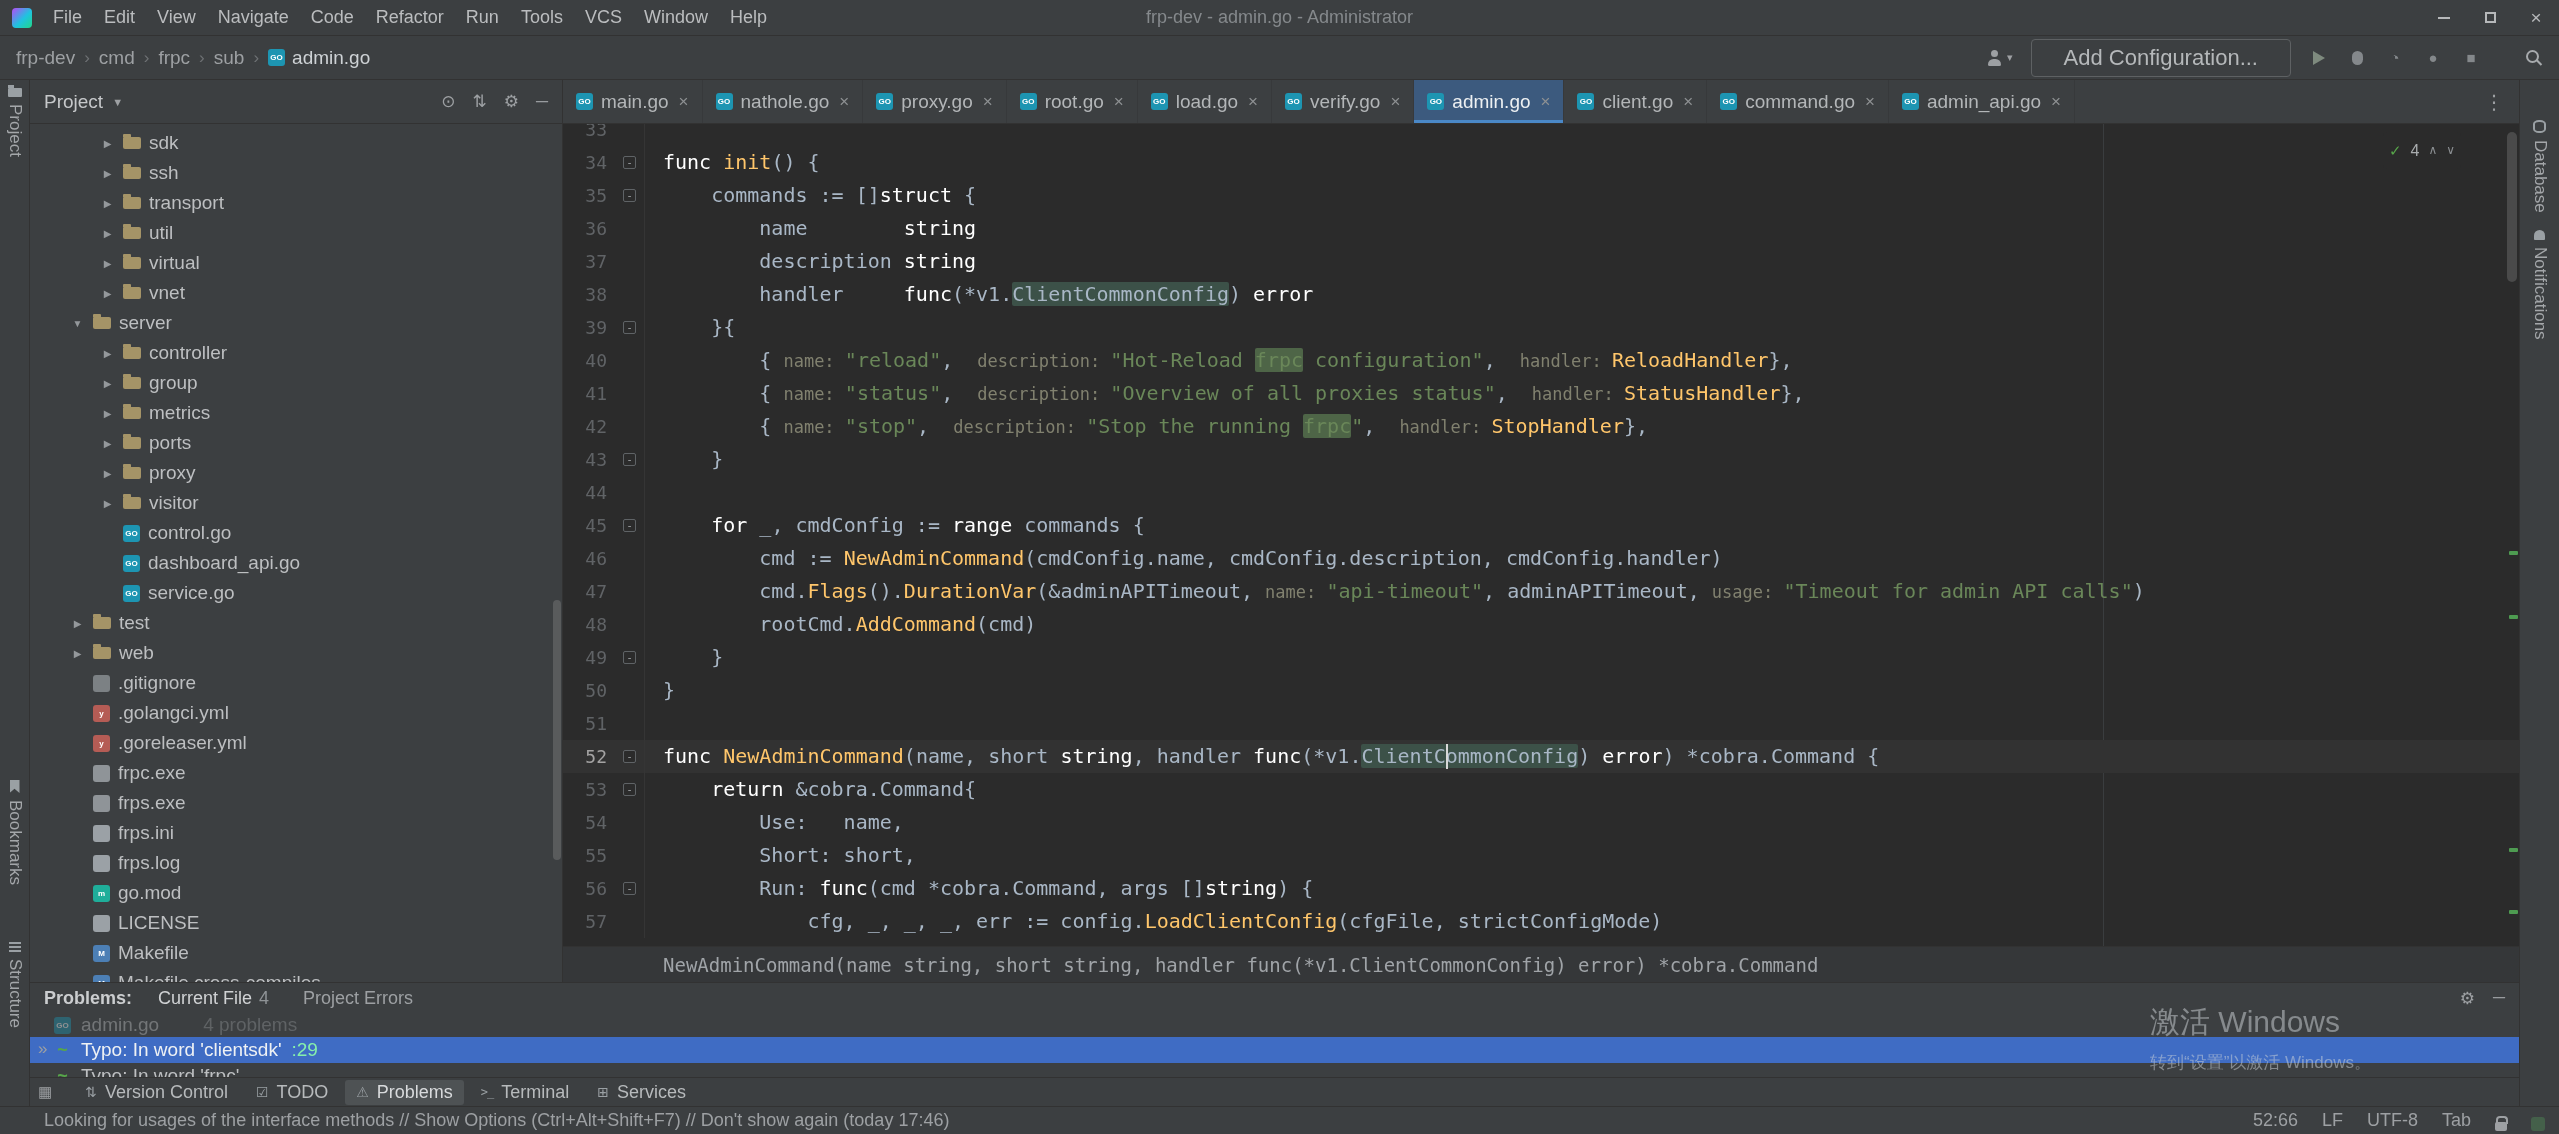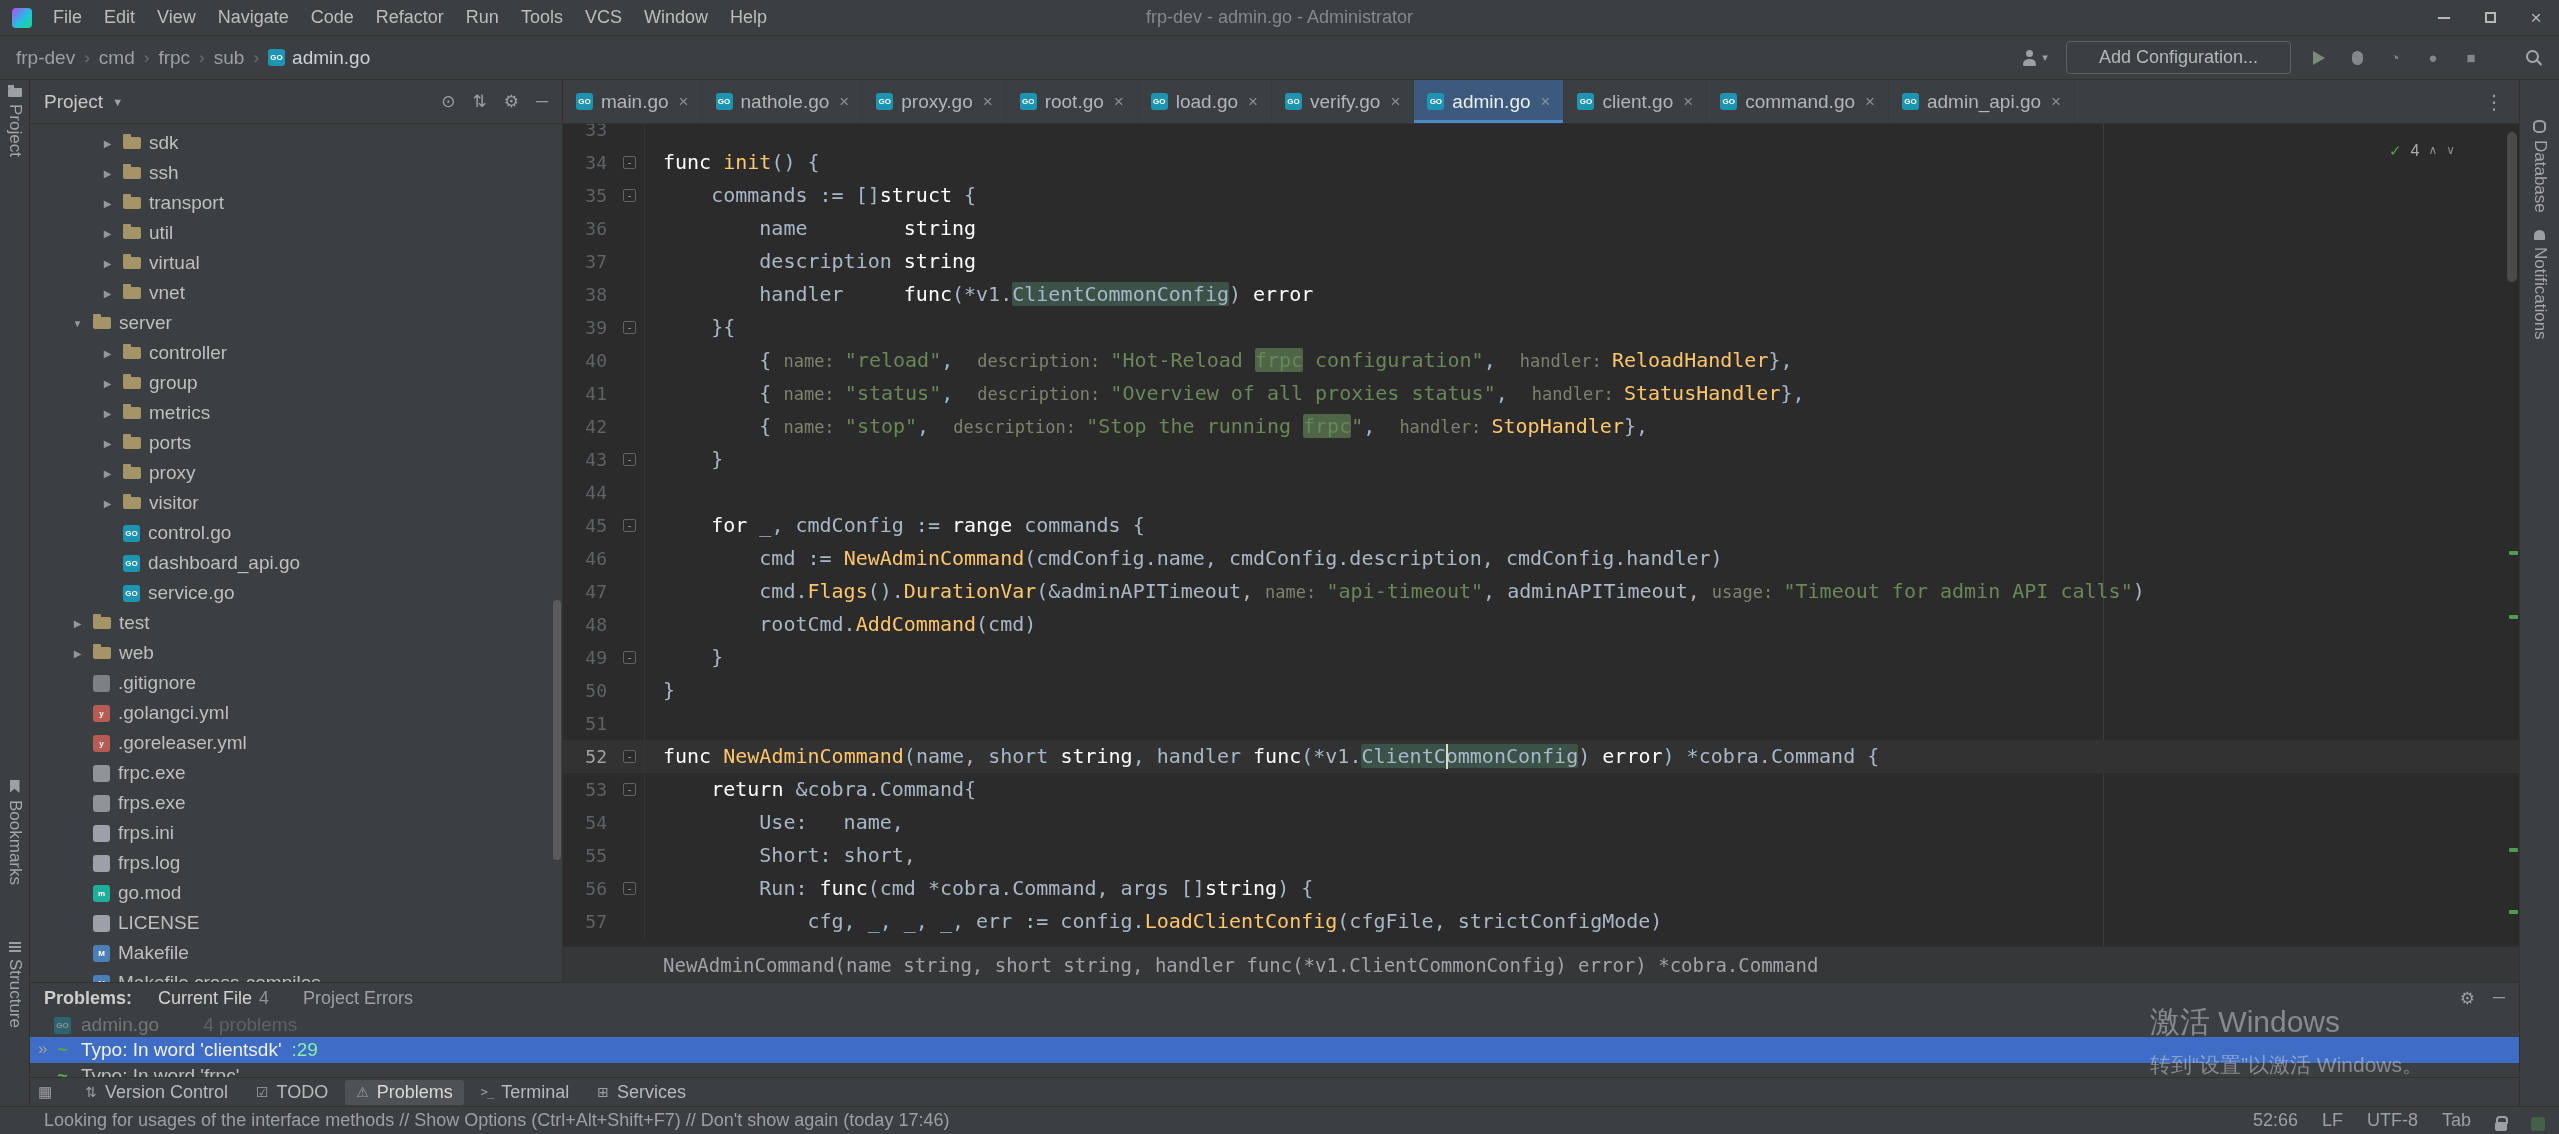--- a/index.html
+++ b/index.html
@@ -22,21 +22,21 @@
 .navbar{flex:0 0 44px;background:#3c3f41;border-bottom:1px solid #323232;display:flex;align-items:center;padding:0 16px}
 .breadcrumbs{display:flex;align-items:center;gap:9px;font-size:19px;color:#9da0a3}
 .crumb-sep{color:#6e7174;font-size:17px}
 .crumb-last{display:flex;align-items:center;gap:7px;color:#ced2d5}
 .nav-right{margin-left:auto;display:flex;align-items:center;gap:18px}
 .userwrap{display:flex;align-items:center;gap:4px}
 .icon-user{position:relative;width:17px;height:17px;display:inline-block}
 .icon-user::before{content:'';position:absolute;top:1px;left:5px;width:7px;height:7px;border-radius:50%;background:#9da0a3}
 .icon-user::after{content:'';position:absolute;bottom:0;left:2px;width:13px;height:7px;border-radius:7px 7px 2px 2px;background:#9da0a3}
 .dd{font-size:11px;color:#9da0a3}
-.add-config{border:1px solid #5e6163;background:transparent;border-radius:4px;padding:5px 32px;color:#b5b8ba;font-size:18px;font-family:inherit}
+.add-config{border:1px solid #5e6163;background:transparent;border-radius:4px;padding:5px 32px;color:#b5b8ba;font-size:22px;font-family:inherit}
 .nav-ic{display:inline-flex;align-items:center;justify-content:center;width:20px;height:20px;color:#84888b;font-size:15px}
 .play-tri{width:0;height:0;border-left:12px solid #7e8a7e;border-top:7px solid transparent;border-bottom:7px solid transparent}
 .bug{width:11px;height:14px;border-radius:6px;background:#84888b}
 .icon-search{position:relative;width:18px;height:18px;display:inline-block;margin-left:26px}
 .icon-search::before{content:'';position:absolute;top:1px;left:1px;width:9px;height:9px;border:2px solid #a7aaad;border-radius:50%}
 .icon-search::after{content:'';position:absolute;bottom:1px;right:3px;width:2px;height:7px;background:#a7aaad;transform:rotate(-45deg)}
 
 
 .bodyrow{flex:1;display:flex;min-height:0}
 .stripe{background:#3c3f41;position:relative;flex-shrink:0}
@@ -135,21 +135,21 @@
 
 .statusbar{flex:0 0 28px;background:#3c3f41;border-top:1px solid #323232;display:flex;align-items:center;padding:0 14px 0 44px;font-size:18px;color:#9da0a3}
 .status-right{margin-left:auto;display:flex;align-items:flex-end;gap:24px}
 .icon-lock{width:12px;height:9px;background:#9da0a3;border-radius:2px;position:relative;margin-top:5px}
 .icon-lock::before{content:'';position:absolute;top:-6px;left:1px;width:8px;height:6px;border:2px solid #9da0a3;border-bottom:none;border-radius:4px 4px 0 0}
 .ide-ind{width:14px;height:14px;border-radius:3px;background:#44604a}
 
 
 .watermark{position:absolute;left:2150px;top:1002px;z-index:99;pointer-events:none;color:rgba(208,213,218,.5)}
 .wm1{font-size:30px}
-.wm2{font-size:21px;margin-top:8px}
+.wm2{font-size:17px;margin-top:8px}
 </style>
 </head>
 <body>
 
 <div class="app">
 
   <header class="titlebar">
     <span class="logo"></span>
     <nav class="menus">
         <div class="menu-item">File</div>

